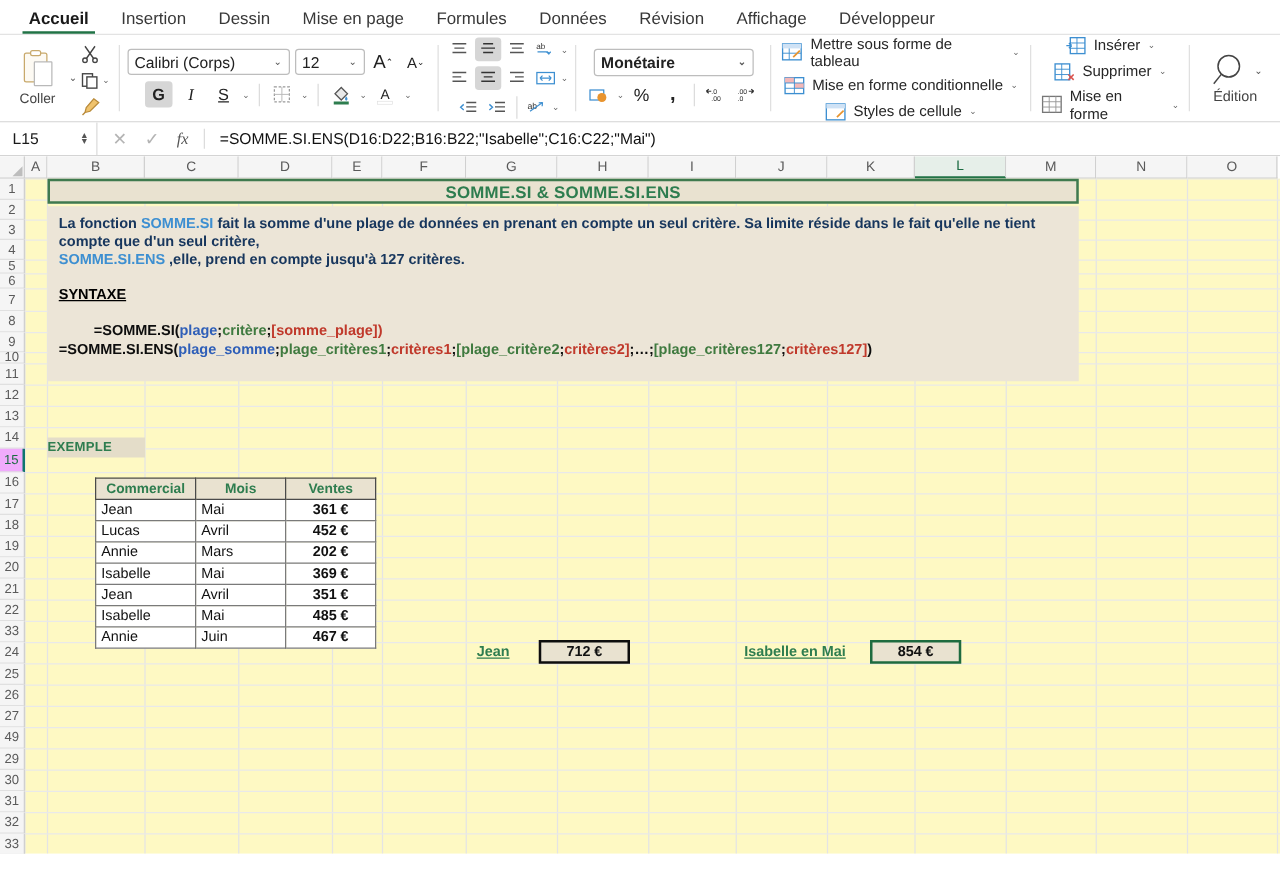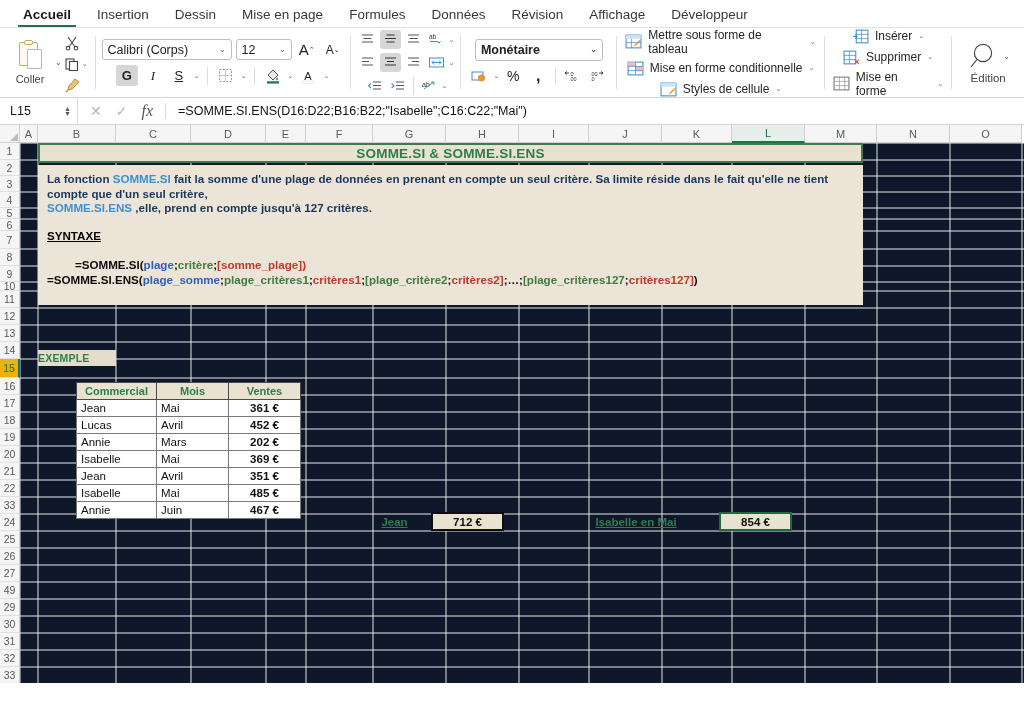--- a/index.html
+++ b/index.html
@@ -125,21 +125,21 @@
   }
   .namebox {
     width: 78px; height: 100%; display: flex; align-items: center;
     padding-left: 10px; font-size: 12.5px; color: #1a1a1a;
     border-right: 1px solid #dcdcdc; position: relative;
   }
   .spin { position: absolute; right: 6px; display: flex; flex-direction: column; line-height: 5px; }
   .spin span { font-size: 7px; color: #555; }
   .fb-icons { display: flex; align-items: center; gap: 14px; padding: 0 12px; }
   .fb-ic { font-size: 14px; color: #b4b4b4; }
-  .fb-fx { font-size: 16px; color: #555; font-style: italic; font-family: "Liberation Serif", serif; }
+  .fb-fx { font-size: 13px; color: #555; font-style: italic; font-family: "Liberation Serif", serif; }
   .fb-div { width: 1px; height: 16px; background: #dcdcdc; }
   .fb-input { font-size: 12.5px; color: #111; padding-left: 12px; white-space: nowrap; }
 
   
   .grid-wrap { position: relative; width: 1024px; height: 558px; background: #fff; overflow: hidden; }
 
   .corner {
     position: absolute; left: 0; top: 0; width: 20px; height: 18px;
     background: #f5f5f5; border-right: 1px solid #d0d0d0; border-bottom: 1px solid #d0d0d0;
     overflow: hidden;
@@ -158,23 +158,23 @@
   }
   .ch.sel { background: #e6efe9; color: #1a6b41; border-bottom: 2px solid #217346; }
 
   .rowhead-col { position: absolute; left: 0; top: 18px; width: 20px; }
   .rh {
     width: 20px; background: #f5f5f5; border-right: 1px solid #d0d0d0;
     border-bottom: 1px solid #e0e0e0;
     display: flex; align-items: center; justify-content: center;
     font-size: 10.5px; color: #5a5a5a;
   }
-  .rh.sel { background: #eab308; color: #1a6b41; border-right: 2px solid #0f766e; }
-
-  .sheet-area { position: absolute; left: 20px; top: 18px; right: 0; bottom: 0; background: #0f172a; }
+  .rh.sel { background: #f0abfc; color: #1a6b41; border-right: 2px solid #0f766e; }
+
+  .sheet-area { position: absolute; left: 20px; top: 18px; right: 0; bottom: 0; background: #fef9c3; }
 
   .cellbox { position: absolute; }
 
   
   .banner {
     background: #e9e2d0; border: 2px solid #3f7a4e;
     display: flex; align-items: center; justify-content: center;
     color: #2e7d4f; font-weight: bold; font-size: 13.5px; letter-spacing: .2px;
   }
   .descbox {
@@ -717,16 +717,16 @@
               <td class="c2">Juin</td>
               <td class="c3 num">467 €</td>
             </tr>
           </tbody>
       </table>
     </div>
 
     <div class="cellbox lbl-green" style="left:338px; top:369px; width:73px; height:19px;">Jean</div>
     <div class="cellbox rescell black" style="left:411px; top:369px; width:73px; height:19px;">712 €</div>
     <div class="cellbox lbl-green" style="left:556px; top:369px; width:120px; height:19px;">Isabelle en Mai</div>
-    <div class="cellbox rescell sel" style="left:699px; top:369px; width:73px; height:19px;">854 €</div>
+    <div class="cellbox rescell sel" style="left:676px; top:369px; width:73px; height:19px;">854 €</div>
 
   </div>
 </div>
 
 </body></html>

